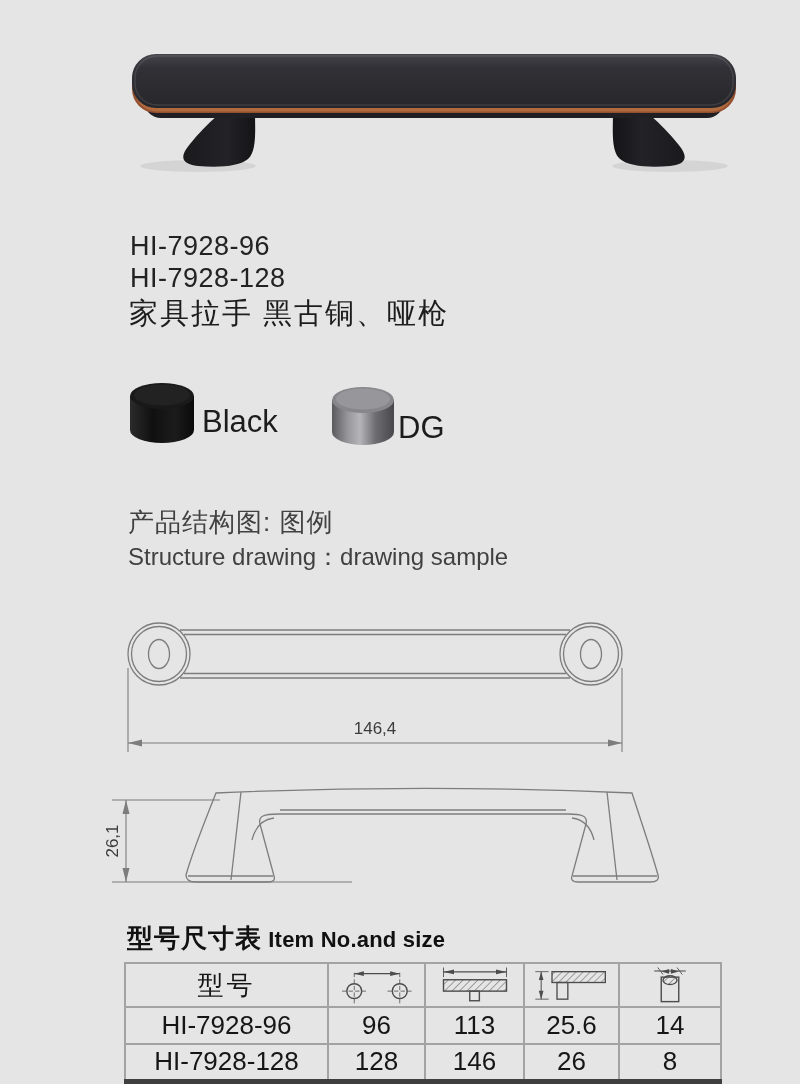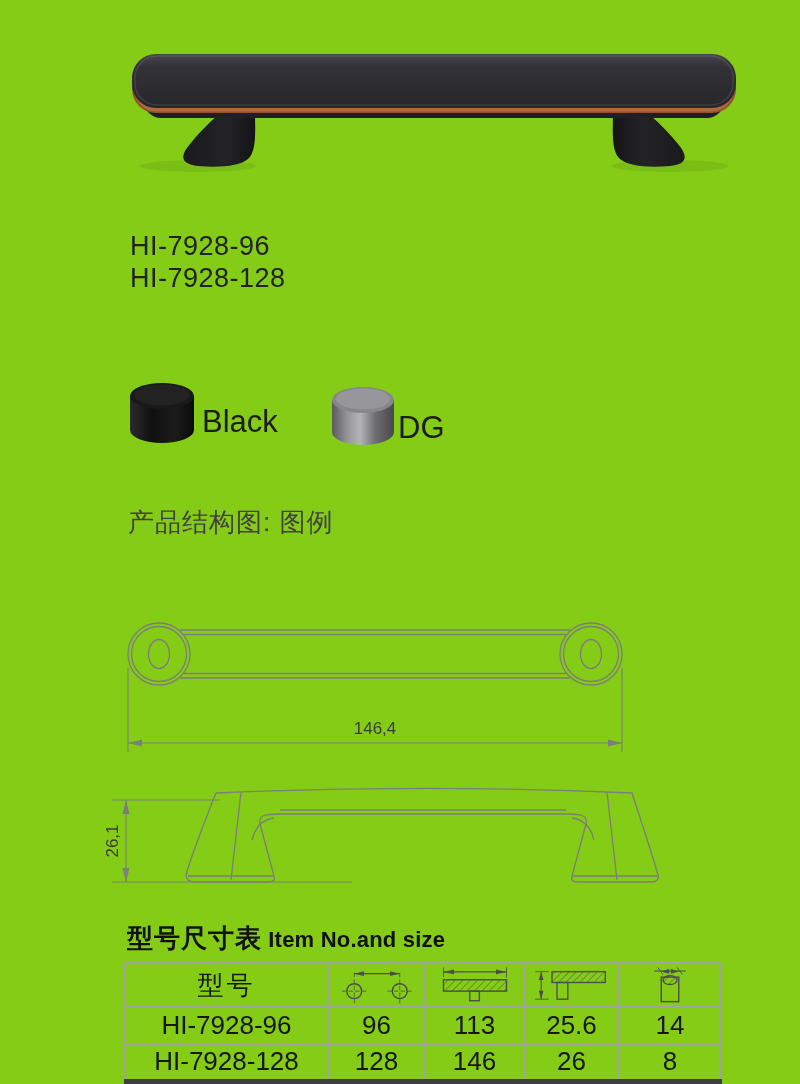--- a/index.html
+++ b/index.html
@@ -1,21 +1,21 @@
 <!DOCTYPE html>
 <html><head>
 <meta charset="utf-8">
 <style>
   * { margin: 0; padding: 0; box-sizing: border-box; }
   html,body { background:#ffffff; }
   .page {
     position: relative;
     width: 800px;
     height: 1084px;
-    background: #84cc16;
+    background: #e5e5e5;
     font-family: "Liberation Sans", "DejaVu Sans", sans-serif;
     color: #1f1f1f;
     overflow: hidden;
   }
   .abs { position: absolute; }
 
   
   .code-line { left:130px; font-size:27px; letter-spacing:0.5px; color:#222; }
   .zh-title  { left:129px; top:294px; font-size:29px; font-weight:500; color:#1d1d1d; letter-spacing:2px; }
   .en-title  { left:129px; top:336px; font-size:21px; color:#222; }
@@ -77,20 +77,21 @@
 
     <rect x="4" y="2" width="604" height="57" rx="24" fill="#94502f"></rect>
     <rect x="6" y="3" width="600" height="54.5" rx="23" fill="#b06a3e"></rect>
 
     <rect x="4" y="0" width="604" height="54" rx="24" fill="url(#barFace)"></rect>
     <rect x="7" y="2" width="598" height="49" rx="22" fill="none" stroke="rgba(255,255,255,0.10)" stroke-width="1.5"></rect>
   </svg>
 
   <div class="abs code-line" style="top:231px;">HI-7928-96</div>
   <div class="abs code-line" style="top:263px;">HI-7928-128</div>
+  <div class="abs zh-title">家具拉手 黑古铜、哑枪</div>
 
   <svg class="abs" style="left:128px; top:382px;" width="68" height="66" viewBox="0 0 68 66">
     <defs>
       <linearGradient id="cylB" x1="0" y1="0" x2="1" y2="0">
         <stop offset="0" stop-color="#2b2b2b"></stop>
           <stop offset="0.35" stop-color="#101010"></stop>
         <stop offset="0.7" stop-color="#1c1c1c"></stop>
           <stop offset="1" stop-color="#0a0a0a"></stop>
       </linearGradient>
     </defs>
@@ -110,20 +111,21 @@
         <stop offset="1" stop-color="#48484c"></stop>
       </linearGradient>
     </defs>
     <path d="M2,14 L2,46 A31,13 0 0 0 64,46 L64,14 Z" fill="url(#cylG)"></path>
     <ellipse cx="33" cy="14" rx="31" ry="13" fill="#87878b"></ellipse>
     <ellipse cx="33" cy="13" rx="27" ry="10.5" fill="#97979b"></ellipse>
   </svg>
   <div class="abs swatch-label" style="left:398px; top:410px;text-align:center;">DG</div>
 
   <div class="abs struct-zh">产品结构图: 图例</div>
+  <div class="abs struct-en">Structure drawing：drawing sample</div>
 
   <svg class="abs" style="left:110px; top:612px;" width="540" height="150" viewBox="0 0 540 150" stroke="#7d7d7d" fill="none" stroke-width="1.3">
 
     <line x1="70" y1="18" x2="460" y2="18"></line>
     <line x1="74" y1="22.5" x2="456" y2="22.5"></line>
     <line x1="74" y1="61.5" x2="456" y2="61.5"></line>
     <line x1="70" y1="66" x2="460" y2="66"></line>
 
     <circle cx="49" cy="42" r="31"></circle>
     <circle cx="49" cy="42" r="27.5"></circle>

